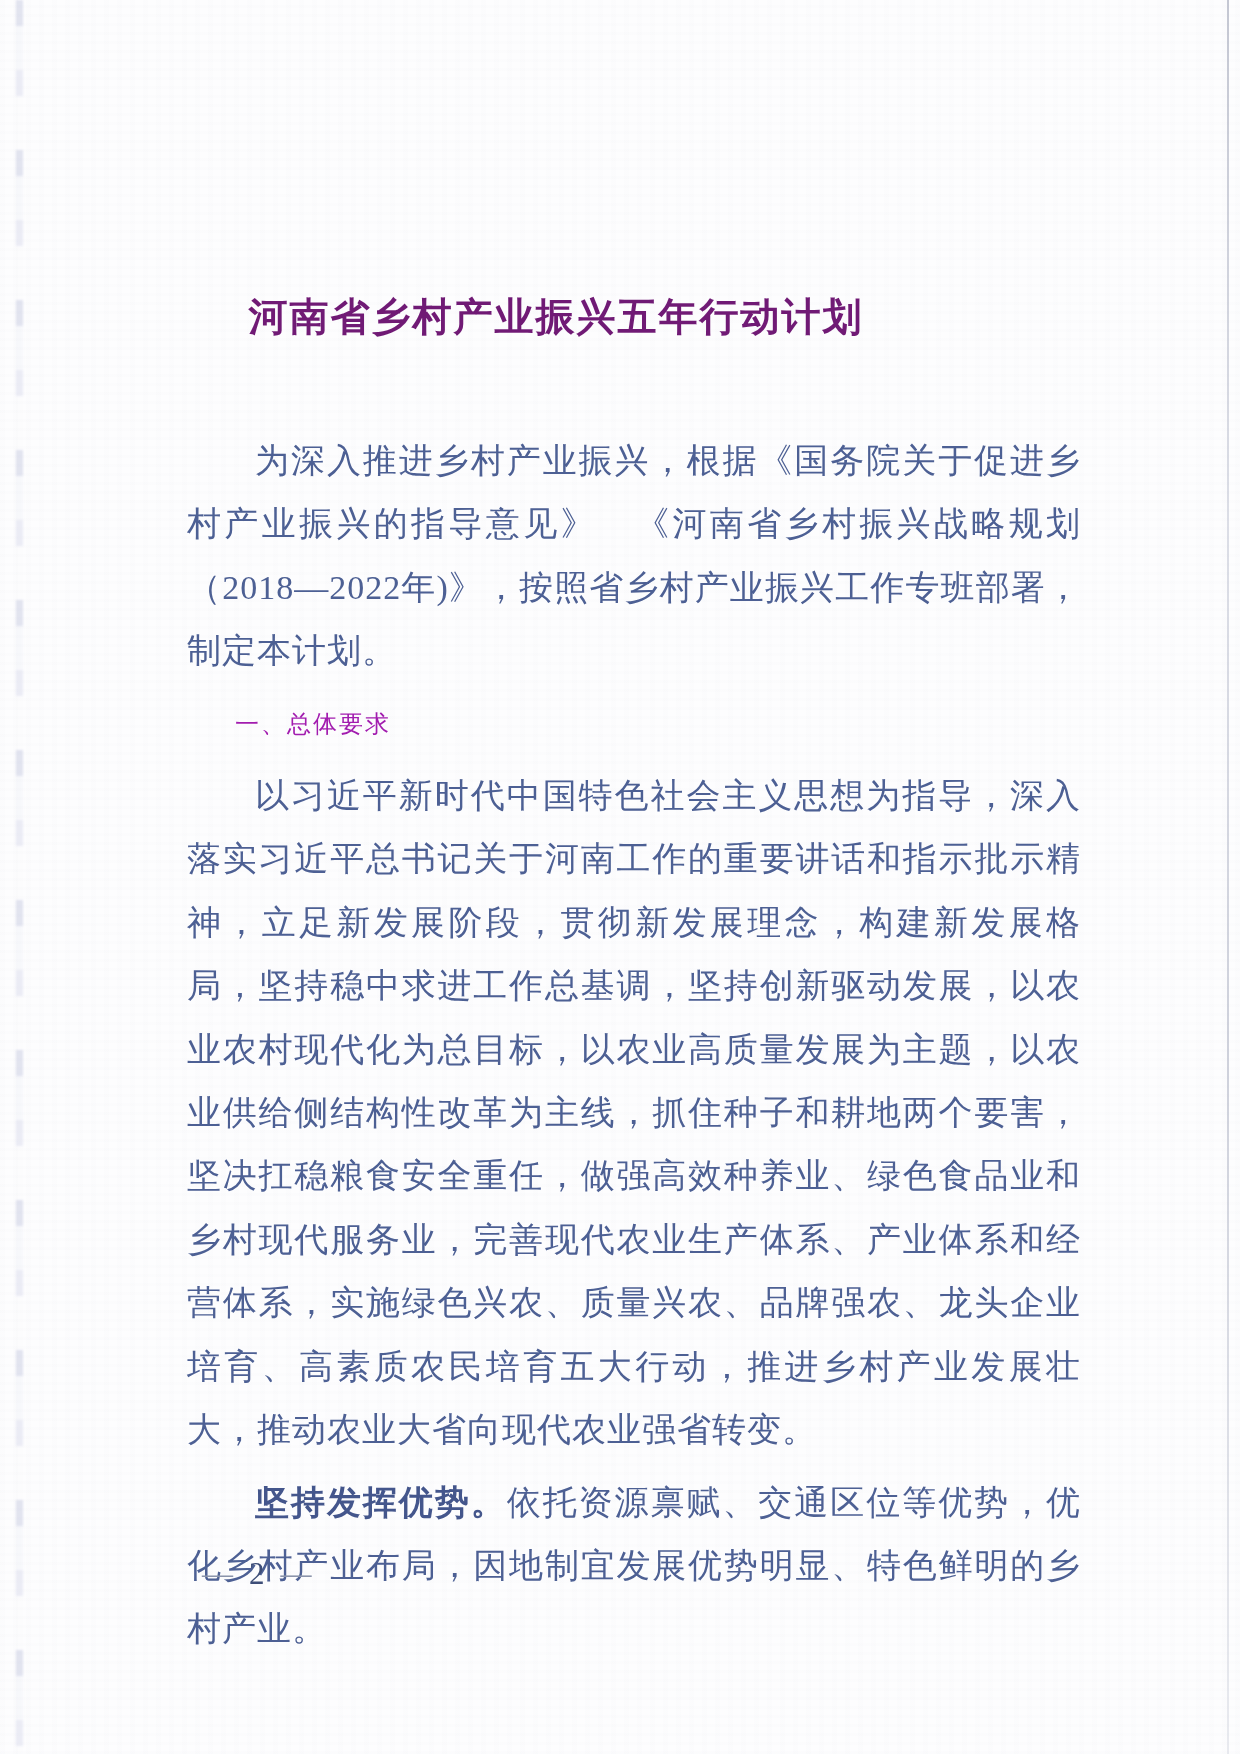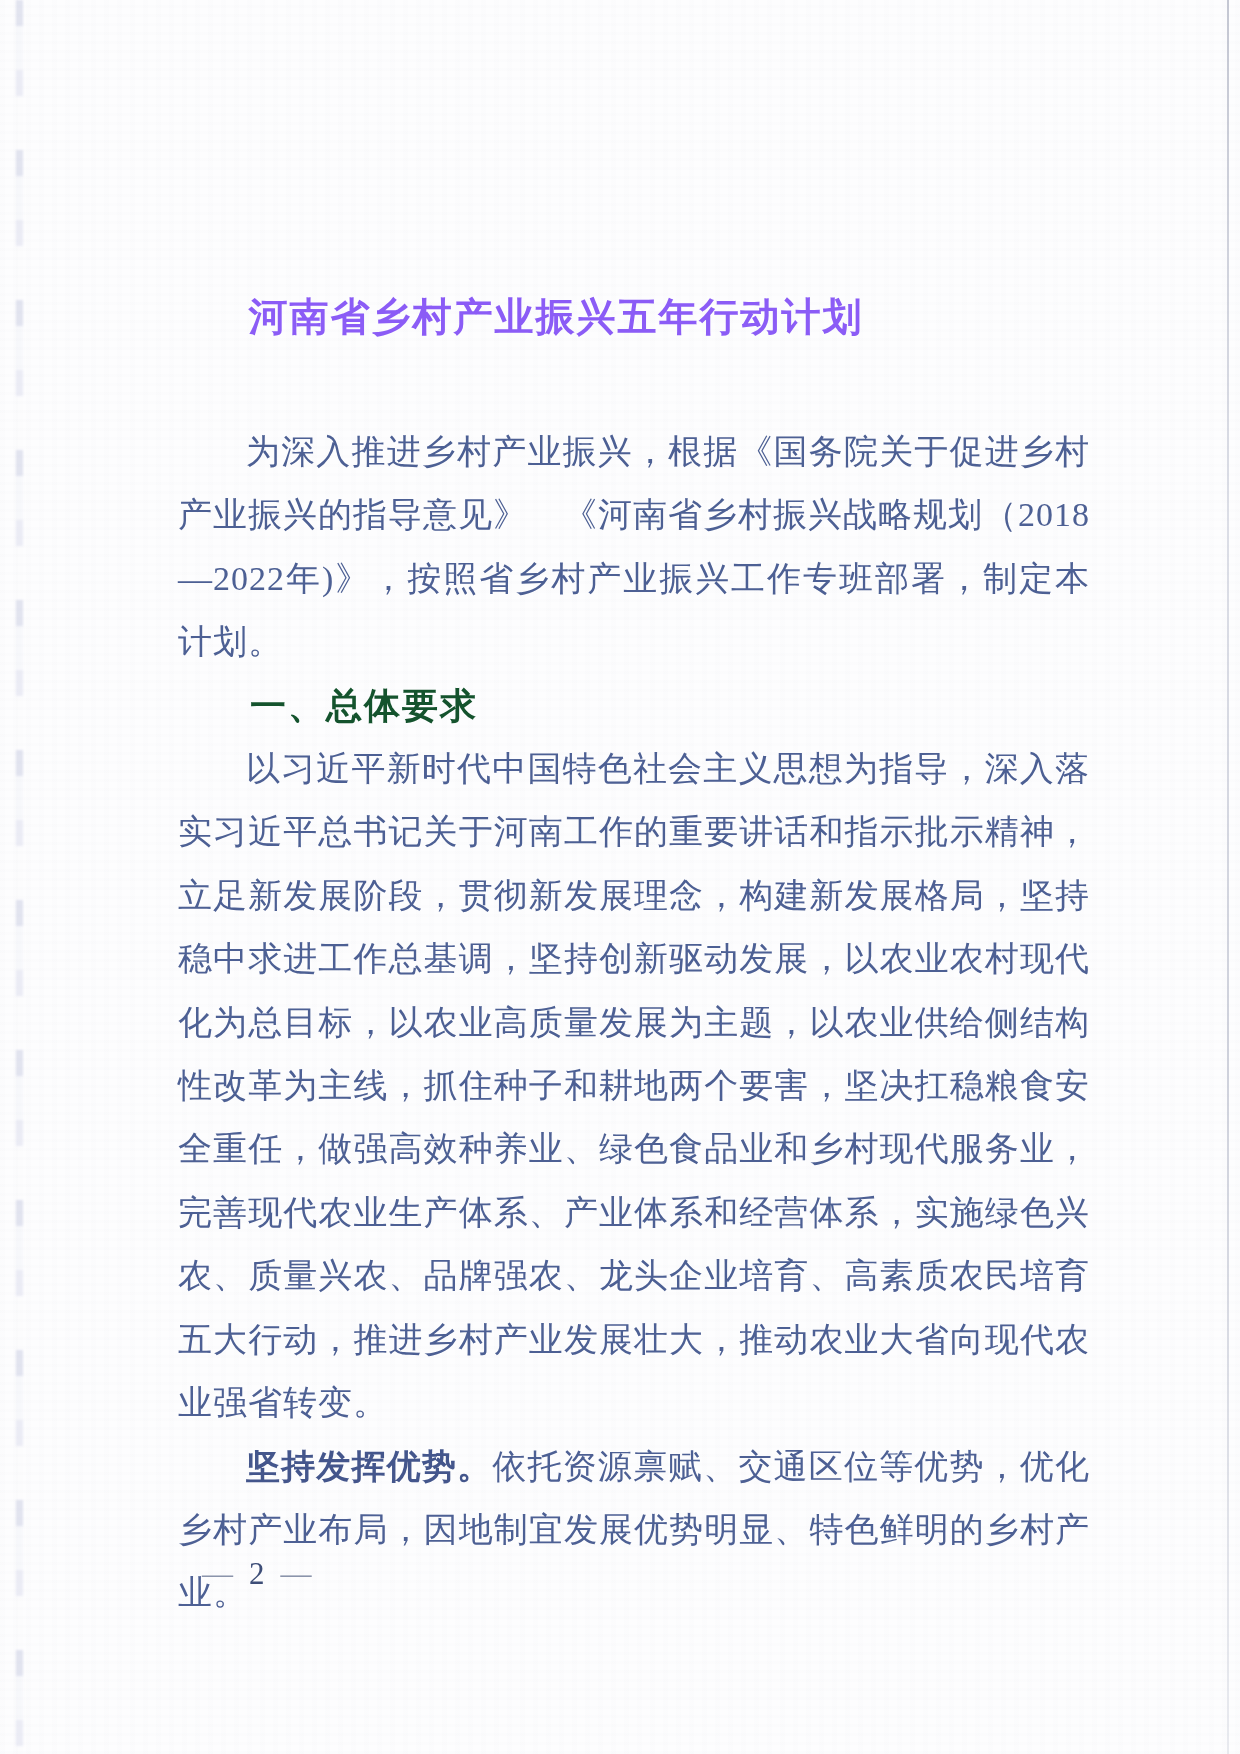--- a/index.html
+++ b/index.html
@@ -58,47 +58,47 @@
     position: absolute;
     top: 288px;
     left: 100px;
     width: 912px;
     margin: 0;
     text-align: center;
     font-size: 39px;
     line-height: 58px;
     font-weight: bold;
     letter-spacing: 2px;
-    color: #8b5cf6;
+    color: #701a75;
   }
   .content {
     position: absolute;
     top: 420px;
     left: 178px;
     width: 912px;
     font-size: 34px;
     line-height: 63.4px;
     color: #4d6094;
     letter-spacing: 1px;
     text-align: justify;
     text-justify: inter-ideograph;
   }
   .content p, .content h2, .content h3 {
-    margin: 0;
+    margin: 9px;
     padding: 0;
     text-indent: 2em;
   }
   .body-para {
     font-weight: normal;
   }
   .section-heading {
     font-family: "Liberation Sans", "DejaVu Sans", sans-serif;
-    font-size: 36px;
-    font-weight: bold;
-    color: #14532d;
+    font-size: 24px;
+    font-weight: normal;
+    color: #a21caf;
     letter-spacing: 2px;
   }
   .subsection-heading {
     font-size: 34px;
     font-weight: normal;
     color: #42558a;
     letter-spacing: 3px;
   }
   .lead-bold {
     font-weight: bold;

